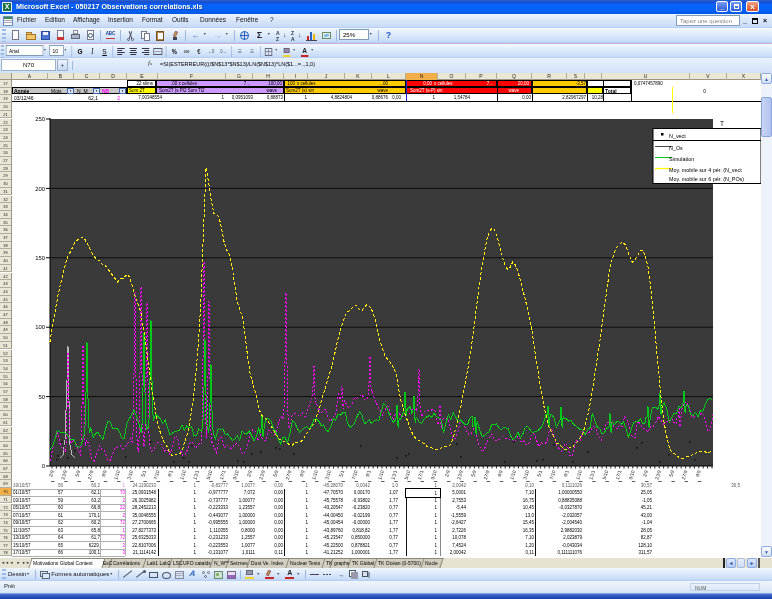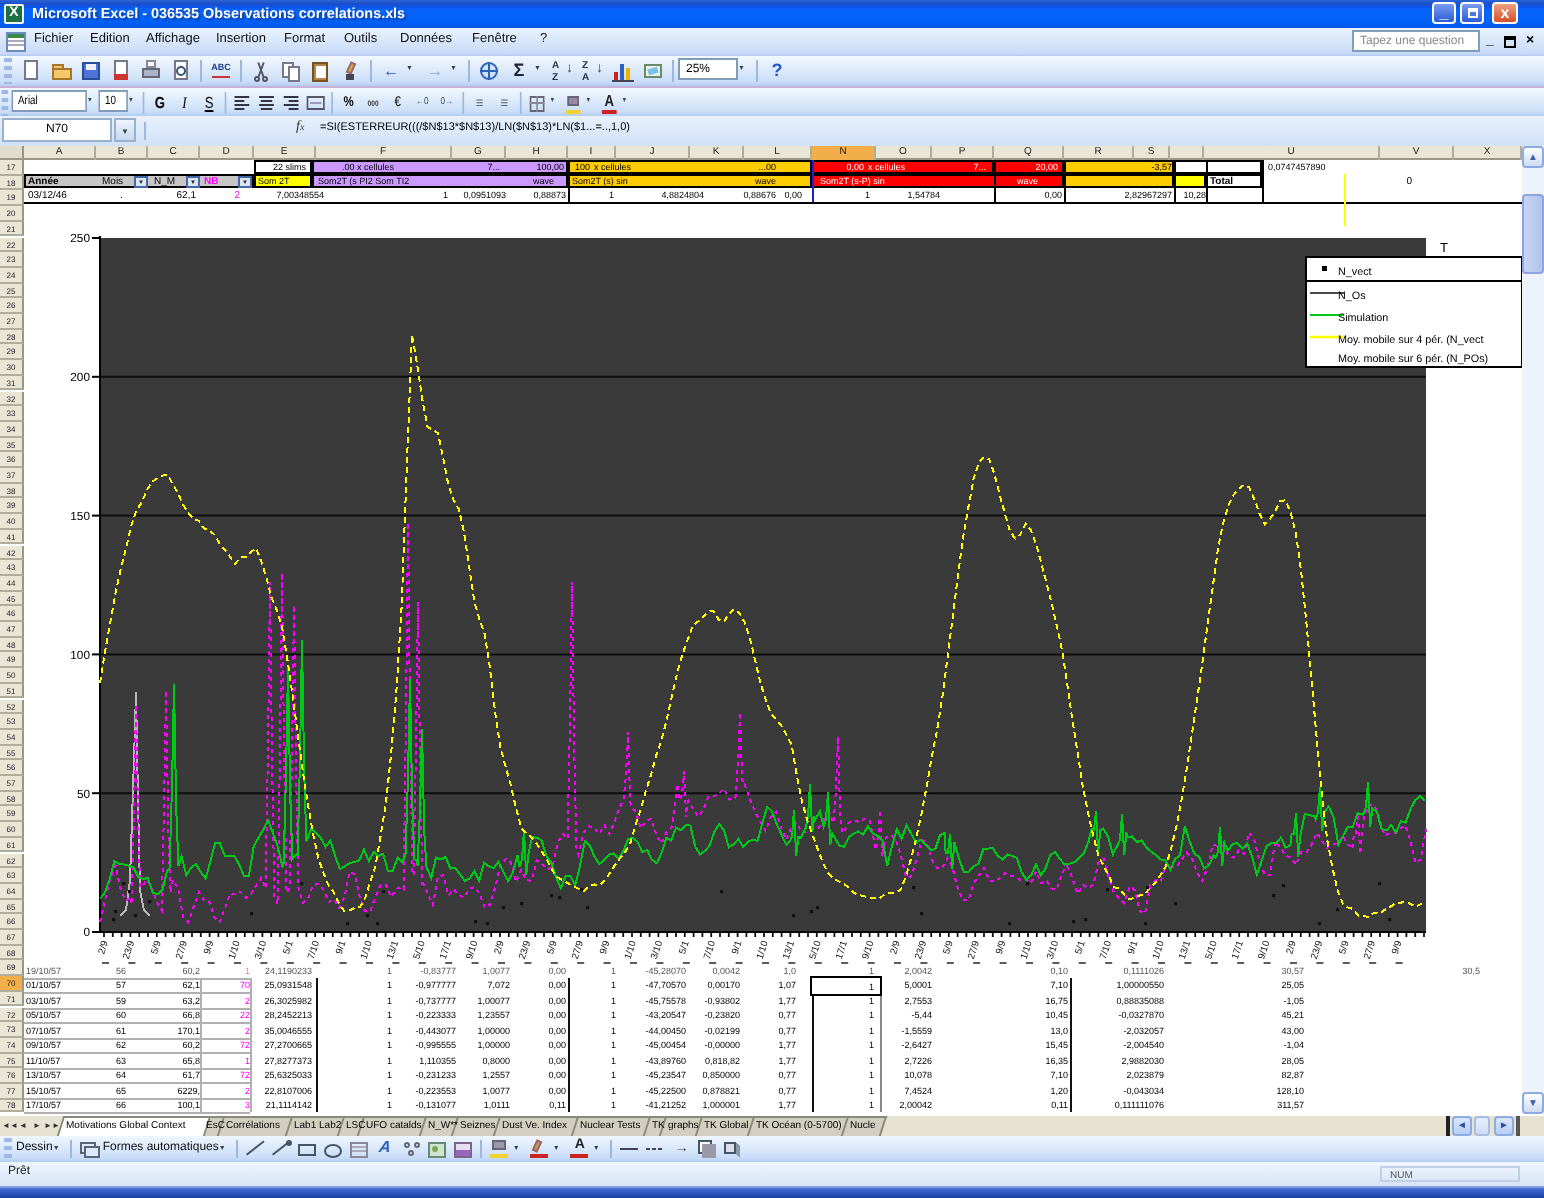--- a/index.html
+++ b/index.html
@@ -7,21 +7,21 @@
 .ic>i{position:absolute;display:block}
 .sep{display:inline-block;width:1px;height:11px;background:#9cb8e0;margin:2px 2px;vertical-align:top}
 .grip{display:inline-block;width:4px;height:13px;vertical-align:top;background:repeating-linear-gradient(180deg,#9cb8e6 0 2px,transparent 2px 4px);margin:1px 2px 0 1px}
 .dd{display:inline-block;width:7px;font-size:3.5px;color:#345;vertical-align:top;line-height:13px}
 .tx{display:inline-block;font-size:8px;line-height:13px;text-align:center;width:13px;margin:1px;vertical-align:top}
 </style></head><body>
 <div class="abs" style="left:0;top:0;width:772px;height:14px;background:linear-gradient(180deg,#2b63d8 0%,#1b4ec6 14%,#0f53e8 22%,#0764fa 36%,#0060f6 80%,#0356e4 100%)">
 <div class="abs" style="left:2px;top:2px;width:10px;height:10px;background:#f3f6ee;border-radius:1px">
 <div class="abs" style="left:1px;top:1px;width:8px;height:8px;background:#1e7145;color:#fff;font-size:7px;line-height:8px;text-align:center;font-weight:bold">X</div>
     </div>
-<div class="abs" style="left:16px;top:2px;color:#fff;font-size:7.2px;font-weight:bold;text-shadow:1px 1px 1px #1040a0">Microsoft Excel - 036535 Observations correlations.xls</div>
+<div class="abs" style="left:16px;top:2px;color:#fff;font-size:7.2px;font-weight:bold;text-shadow:1px 1px 1px #1040a0">Microsoft Excel - 050217 Observations correlations.xls</div>
 <div class="abs" style="left:716px;top:1px;width:12px;height:11px;background:linear-gradient(180deg,#7a9bf0,#2b5bd8);border:1px solid #fff;border-radius:2px;color:#fff;font-size:8px;line-height:9px;text-align:center;font-weight:bold">_</div>
 <div class="abs" style="left:730px;top:1px;width:12px;height:11px;background:linear-gradient(180deg,#7a9bf0,#2b5bd8);border:1px solid #fff;border-radius:2px">
   <div class="abs" style="left:3px;top:2px;width:5px;height:5px;border:1px solid #fff;border-top-width:2px"></div>
     </div>
 <div class="abs" style="left:746px;top:1px;width:13px;height:11px;background:linear-gradient(180deg,#f0a080,#d4502a);border:1px solid #fff;border-radius:2px;color:#fff;font-size:8px;line-height:10px;text-align:center;font-weight:bold">x</div>
 </div>
 <div class="abs" style="left:0;top:14px;width:772px;height:14px;background:linear-gradient(180deg,#eaf2fd,#c8dbf7 90%,#aec8ee)">
     <div class="abs" style="left:3px;top:2px;width:10px;height:10px;background:#fdfdfd;border:1px solid #6a8ac0">
 <div class="abs" style="left:0;top:0;width:8px;height:2px;background:#3a8a4a"></div>
 <div class="abs" style="left:0;top:3px;width:8px;height:1px;background:#aab"></div>

